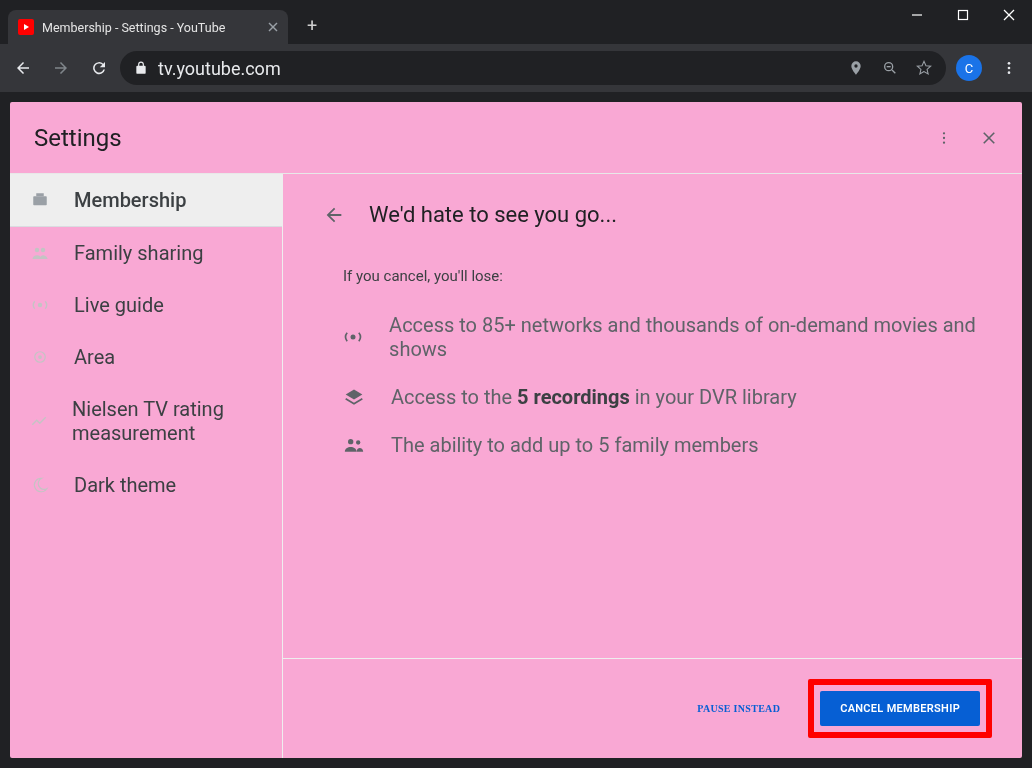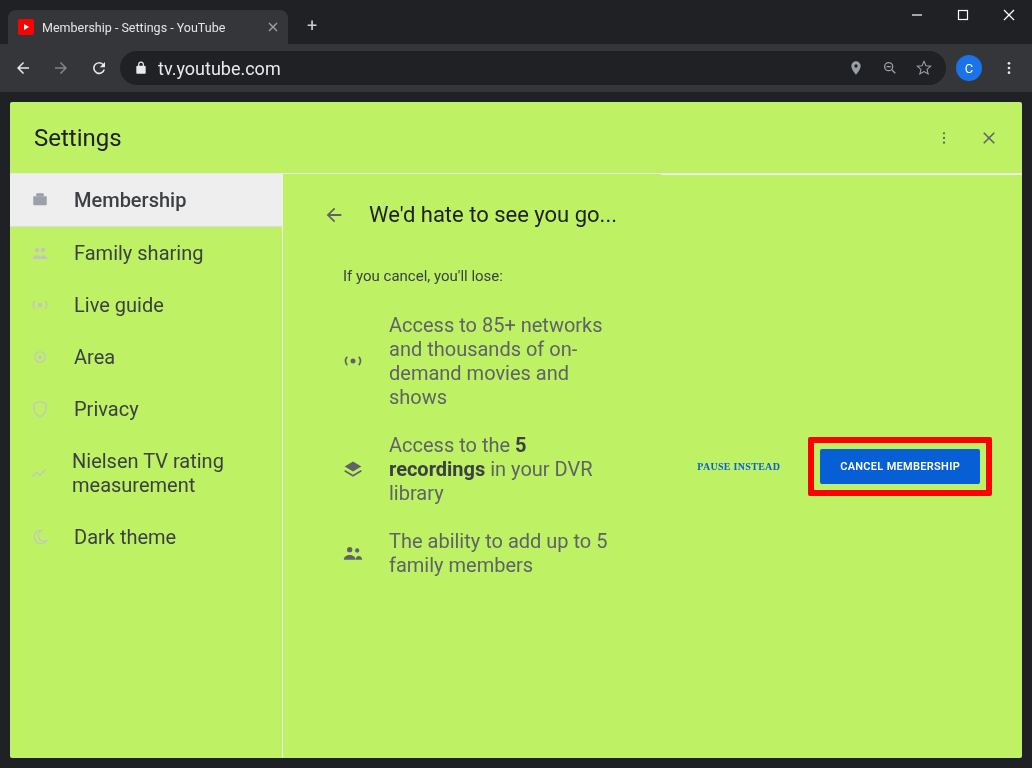--- a/index.html
+++ b/index.html
@@ -116,21 +116,21 @@
     font-size:13px;
     margin:0 6px;
   }
   
   .viewport {
     position: absolute;
     top: 92px; left: 0; right:0; bottom:0;
     padding: 10px;
   }
   .page {
-    background:#bef264;
+    background:#f9a8d4;
     height:100%;
     display:flex;
     flex-direction:column;
     border-radius:2px;
     overflow:hidden;
   }
   .page-header {
     height:72px;
     display:flex;
     align-items:center;
@@ -170,21 +170,21 @@
   .sb-item .lbl { color:#3c4043; }
   .sb-item.active {
     background:#eeeeee;
     border-bottom:1px solid #dadce0;
   }
   .sb-item.active .lbl { color:#3c4043; font-weight:500; }
   .sb-icon { width:20px; display:flex; justify-content:center; color:#9aa0a6; }
   .content {
     flex:1;
     display:flex;
-    flex-direction:row;
+    flex-direction:column;
     min-width:0;
   }
   .content-main {
     flex:1;
     padding:28px 40px;
   }
   .title-row {
     display:flex;
     align-items:center;
     gap:24px;
@@ -389,28 +389,20 @@
               <svg width="18" height="18" viewBox="0 0 24 24">
                 <circle cx="12" cy="12" r="7" fill="none" stroke="#c4c4c4" stroke-width="1.6"></circle>
                 <circle cx="12" cy="12" r="2.5" fill="#c4c4c4"></circle>
               </svg>
             </span>
           <span class="lbl">Area</span>
         </div>
         <div class="sb-item">
           <span class="sb-icon">
               <svg width="18" height="18" viewBox="0 0 24 24">
-                <path d="M12 2 4 5v6c0 5 3.4 9.7 8 11 4.6-1.3 8-6 8-11V5z" fill="none" stroke="#c4c4c4" stroke-width="1.6"></path>
-              </svg>
-            </span>
-          <span class="lbl">Privacy</span>
-        </div>
-        <div class="sb-item">
-          <span class="sb-icon">
-              <svg width="18" height="18" viewBox="0 0 24 24">
                 <polyline points="3,17 9,11 13,15 21,7" fill="none" stroke="#c4c4c4" stroke-width="1.8"></polyline>
               </svg>
             </span>
           <span class="lbl">Nielsen TV rating measurement</span>
         </div>
         <div class="sb-item">
           <span class="sb-icon">
               <svg width="18" height="18" viewBox="0 0 24 24">
                 <path d="M14 3a9 9 0 1 0 7 14 7 7 0 0 1-7-14z" fill="none" stroke="#c4c4c4" stroke-width="1.6"></path>
               </svg>

